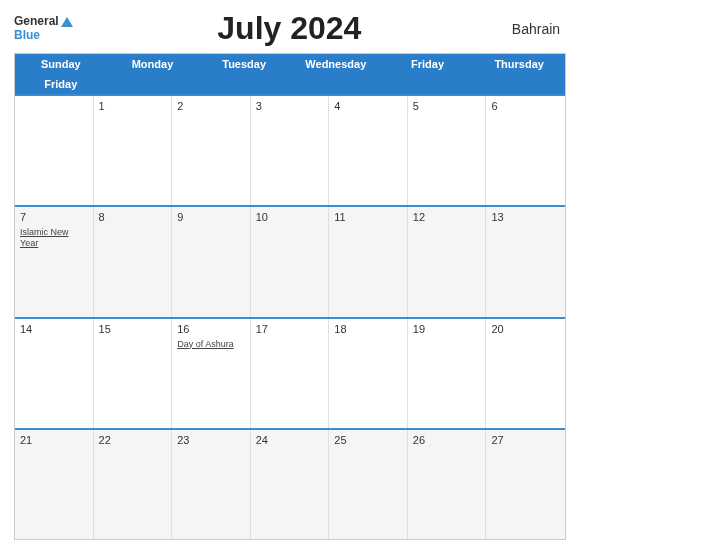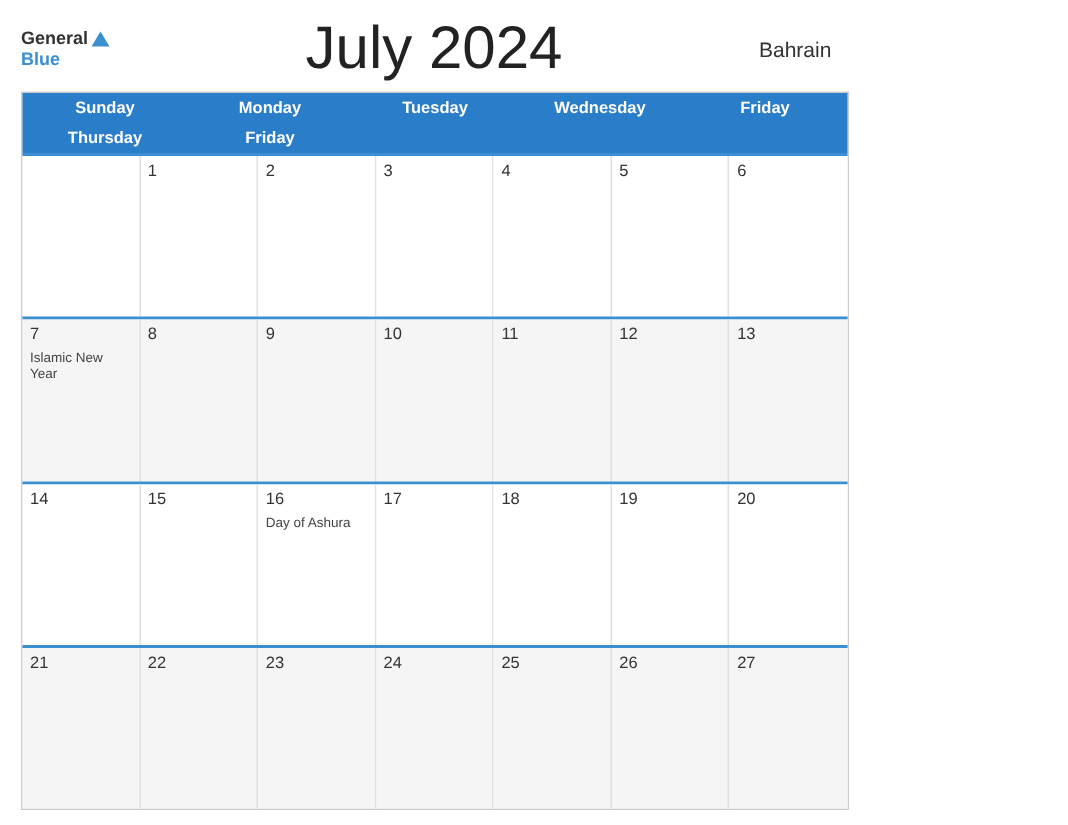--- a/index.html
+++ b/index.html
@@ -51,42 +51,42 @@
       border-right: 6px solid transparent;
       border-bottom: 10px solid #3a8fd1;
       margin-left: 2px;
       vertical-align: middle;
     }
     .logo-top-row {
       display: flex;
       align-items: center;
     }
     .title {
-      font-size: 40px;
-      font-weight: normal;
+      font-size: 32px;
+      font-weight: bold;
       color: #222;
       text-align: center;
       flex: 1;
     }
     .country {
       font-size: 14px;
       color: #333;
       font-weight: normal;
-      text-align: left;
+      text-align: center;
       min-width: 60px;
     }
     .calendar {
       flex: 1;
       display: flex;
       flex-direction: column;
       border: 1px solid #ccc;
     }
     .days-header {
       display: grid;
-      grid-template-columns: repeat(5, 1fr);
+      grid-template-columns: repeat(6, 1fr);
       background: #2a7dc9;
     }
     .day-header {
       color: #fff;
       font-size: 11px;
       font-weight: bold;
       text-align: center;
       padding: 4px 2px;
     }
     .weeks {
@@ -117,20 +117,21 @@
       margin-bottom: 2px;
     }
     .day-number.empty {
       color: transparent;
     }
     .event-label {
       font-size: 9px;
       color: #444;
       margin-top: 2px;
       line-height: 1.2;
+      text-decoration: underline;
     }
     .bg-light {
       background: #f5f5f5;
     }
     .bg-white {
       background: #fff;
     }
   </style>
 </head>
 <body>

